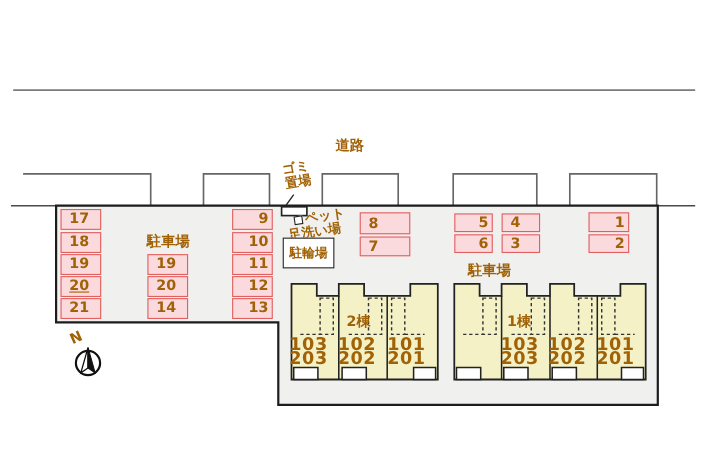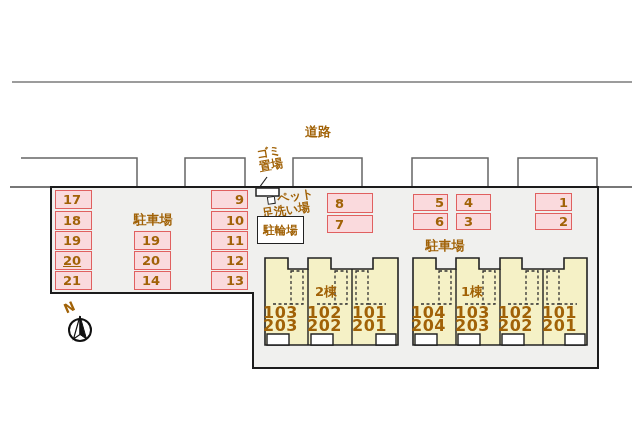--- a/index.html
+++ b/index.html
@@ -130,24 +130,20 @@
       <div>203</div>
     </div>
     <div class="unit-label" style="left: 330px; top: 306px;">
       <div>102</div>
       <div>202</div>
     </div>
     <div class="unit-label" style="left: 375px; top: 306px;">
       <div>101</div>
       <div>201</div>
     </div>
-    <div class="unit-label" style="left: 434px; top: 306px;">
-      <div>104</div>
-      <div>204</div>
-    </div>
     <div class="unit-label" style="left: 478px; top: 306px;">
       <div>103</div>
       <div>203</div>
     </div>
     <div class="unit-label" style="left: 521px; top: 306px;">
       <div>102</div>
       <div>202</div>
     </div>
     <div class="unit-label" style="left: 565px; top: 306px;">
       <div>101</div>

